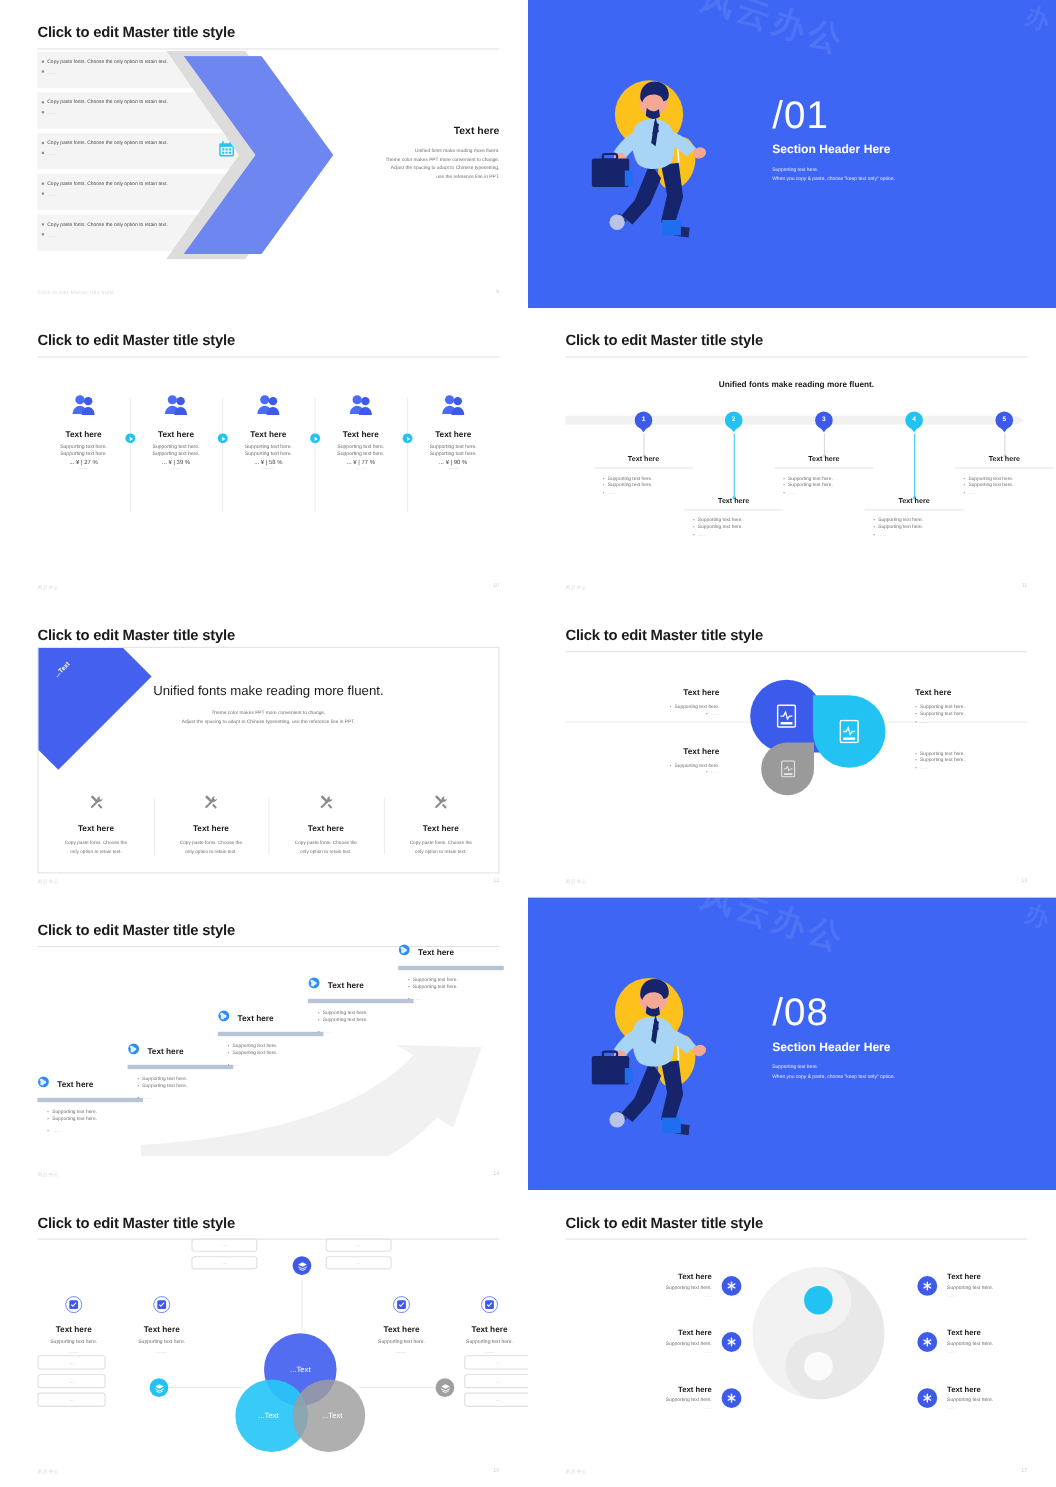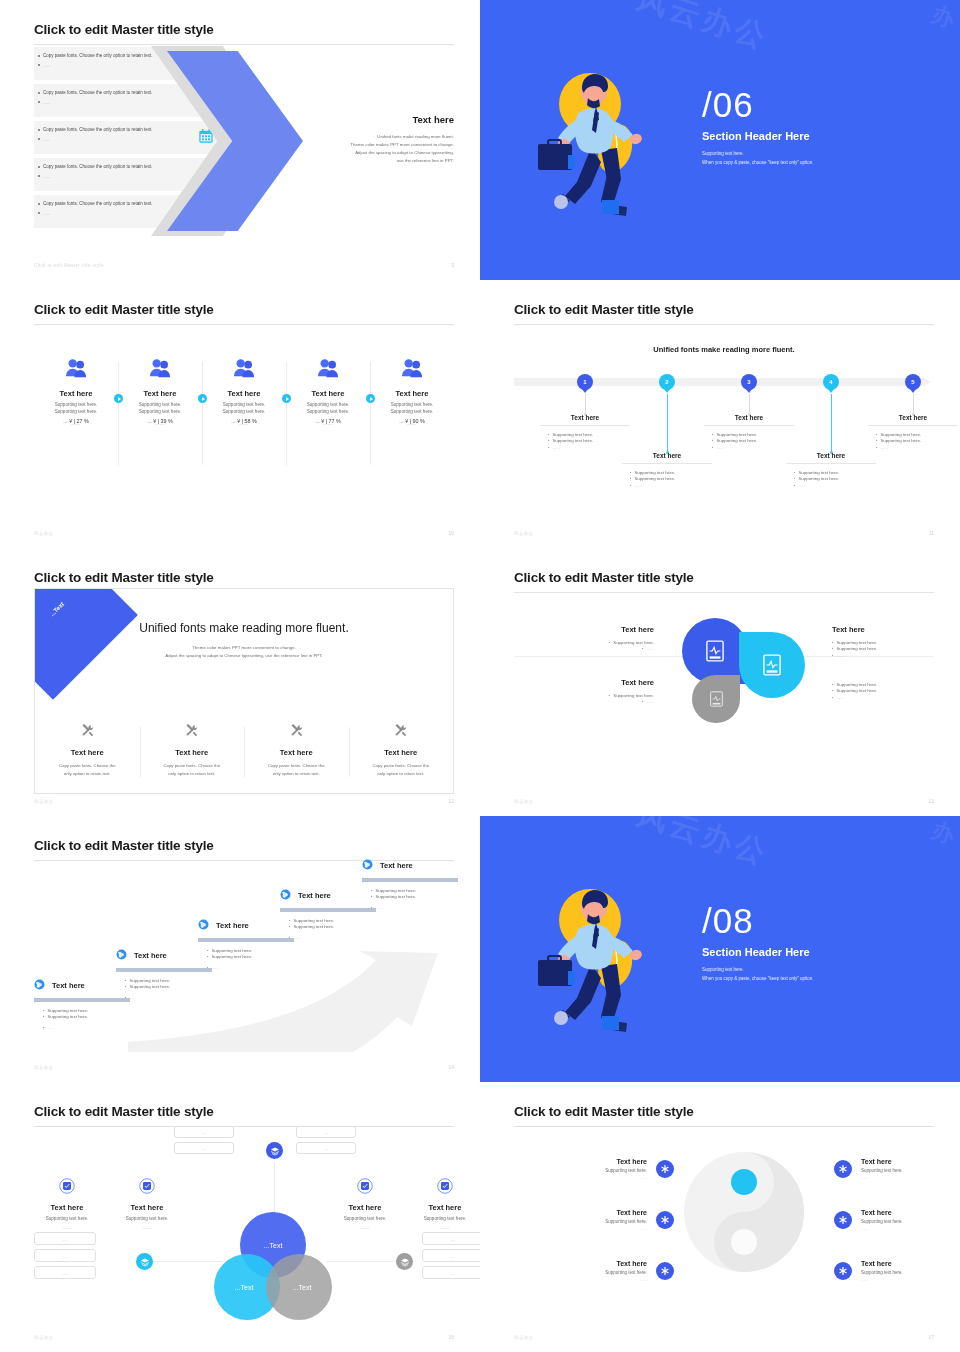--- a/index.html
+++ b/index.html
@@ -354,21 +354,21 @@
 
         <path d="M67 48l4 3-3 20-4-3z" fill="#16246b"></path>
 
         <rect x="10" y="82" width="34" height="26" rx="2" fill="#16246b"></rect>
         <rect x="20" y="78" width="13" height="5" rx="2" fill="none" stroke="#16246b" stroke-width="2"></rect>
         <rect x="40" y="93" width="7" height="14" fill="#1f6ef0"></rect>
         <circle cx="33" cy="140" r="7" fill="#b9c4e8"></circle>
       </svg>
     </div>
     <div class="sec-txt">
-      <div class="sec-num">/06</div>
+      <div class="sec-num">/01</div>
       <div class="sec-head">Section Header Here</div>
       <div class="sec-sub">
         <div>Supporting text here.</div>
         <div>When you copy &amp; paste, choose "keep text only" option.</div>
       </div>
     </div>
   </div>
 
   <div class="slide">
     <div class="slide-inner">

